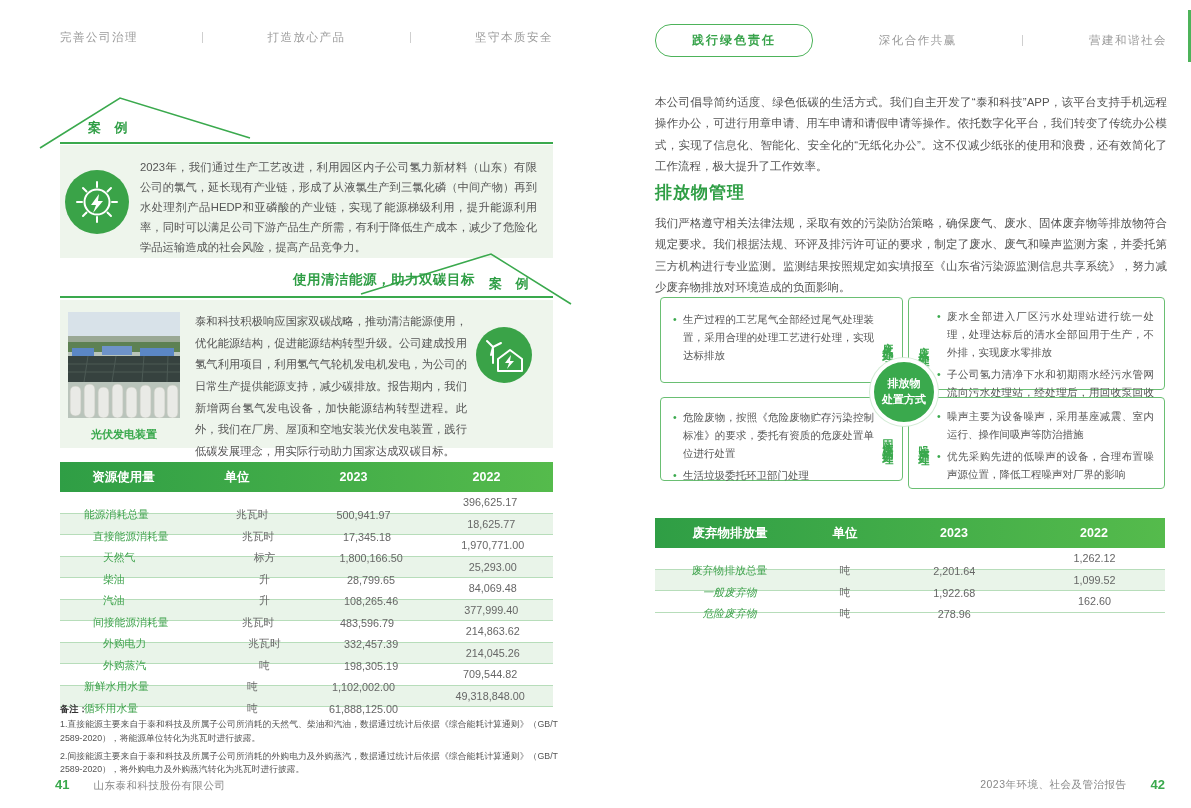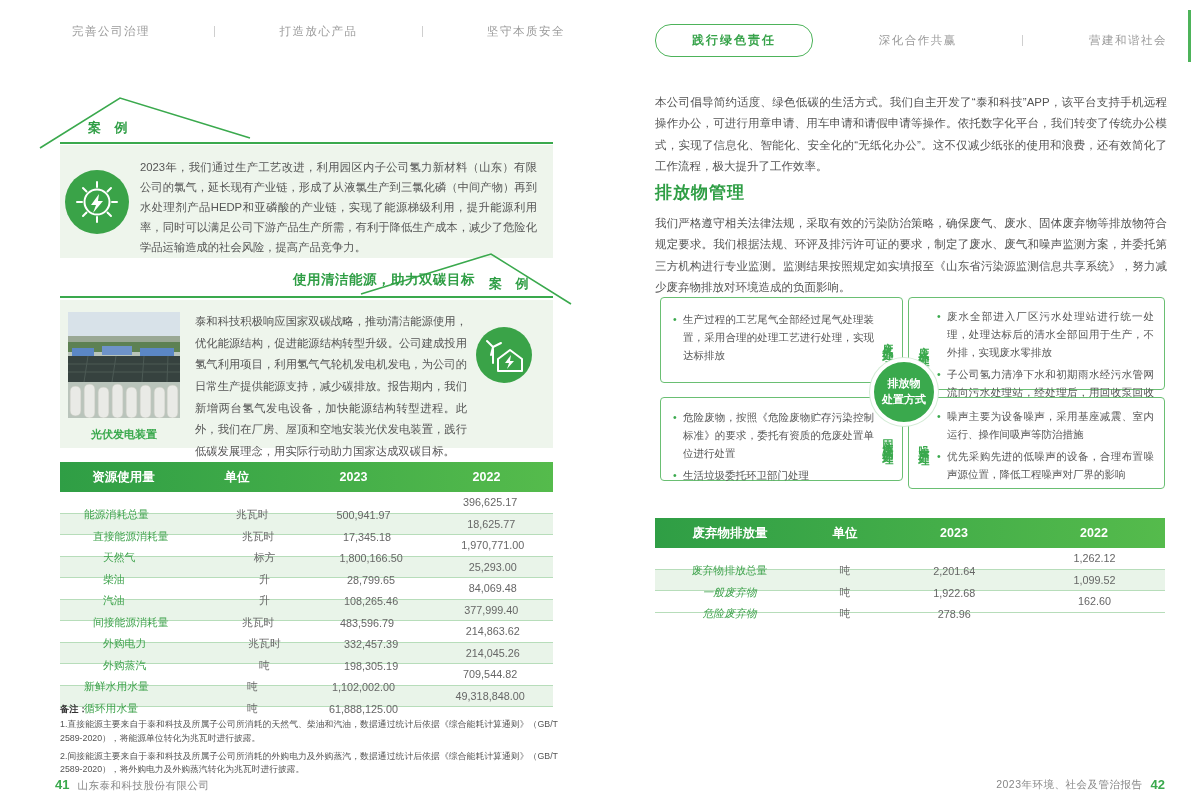--- a/index.html
+++ b/index.html
@@ -1,20 +1,20 @@
 <!DOCTYPE html>
 <html><head>
 <meta charset="utf-8">
 <style>
   html,body{margin:0;padding:0;background:#fff;}
   #page{position:relative;width:1191px;height:808px;background:#ffffff;overflow:hidden;
         font-family:"Liberation Sans","DejaVu Sans",sans-serif;}
   
   .nav{position:absolute;top:24px;display:flex;align-items:center;justify-content:space-between;}
-  .nav-left{left:72px;width:493px;}
+  .nav-left{left:60px;width:493px;margin-top:6px;}
   .nav-right{left:655px;width:512px;}
   .nav-item{color:#9b9b9b;font-size:11.5px;letter-spacing:1.5px;}
   .nav-sep{width:1px;height:11px;background:#cfcfcf;}
   .nav-pill{border:1px solid #4db35a;border-radius:16px;padding:7px 36px;color:#37a34a;
             font-size:12px;font-weight:bold;letter-spacing:2px;background:#fff;}
   .edge-accent{position:absolute;right:0;top:10px;width:3px;height:52px;background:#4db35a;}
   
   .case-header{position:absolute;border-bottom:2px solid #3aa94d;}
   .case1-header{left:60px;top:96px;width:493px;height:46px;}
   .case2-header{left:60px;top:262px;width:493px;height:34px;}
@@ -50,21 +50,21 @@
   .t-row .label-cell{color:#3fa34d;justify-content:flex-start;}
   .lvl1{padding-left:24px;}.lvl2{padding-left:33px;}.lvl3{padding-left:43px;}
   .italic{font-style:italic;}
   .centered-labels .label-cell{padding-left:0;justify-content:center;}
   .res-table .c0{width:127px;}.res-table .c1{width:100px;}.res-table .c2{width:133px;}.res-table .c3{width:133px;}
   .waste-table .c0{width:150px;}.waste-table .c1{width:80px;}.waste-table .c2{width:138px;}.waste-table .c3{width:142px;}
   
   .notes{position:absolute;left:60px;top:702px;width:498px;color:#555;font-size:8.8px;line-height:1.55;}
   .notes-title{font-weight:bold;color:#333;margin-bottom:2px;font-size:9.2px;}
   .note-item{margin-bottom:4px;text-align:justify;}
-  .footer{position:absolute;top:777px;display:flex;align-items:baseline;gap:8px;}
+  .footer{position:absolute;top:777px;display:flex;align-items:baseline;gap:24px;}
   .footer-left{left:55px;}
   .footer-right{right:26px;align-items:flex-end;}
   .page-no{color:#3aa94d;font-weight:bold;font-size:13px;}
   .footer-text{color:#888;font-size:10.5px;letter-spacing:0.5px;}
   
   .body-para{position:absolute;color:#555;font-size:11.5px;line-height:1.85;text-align:justify;}
   .intro-para{left:655px;top:92px;width:512px;}
   .section-title{position:absolute;left:655px;top:181px;color:#2f9e45;font-size:17px;font-weight:bold;letter-spacing:1px;}
   .section-para{left:655px;top:213px;width:512px;}
   

